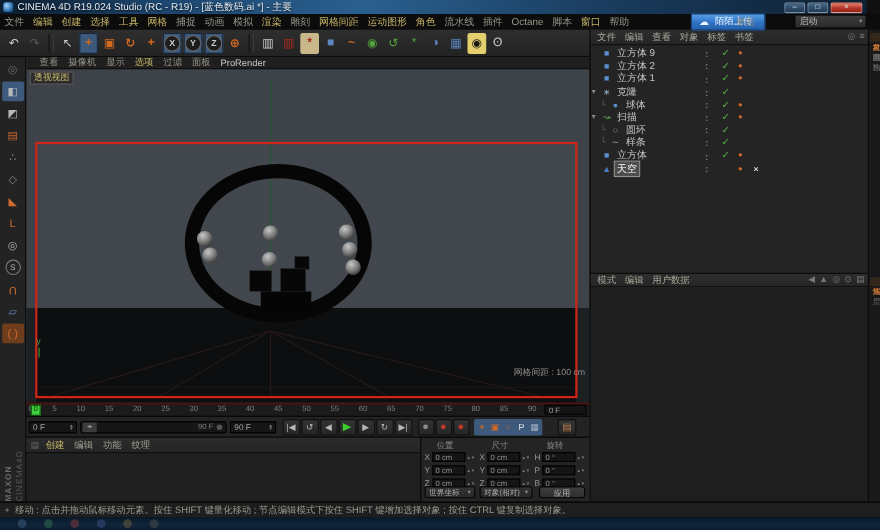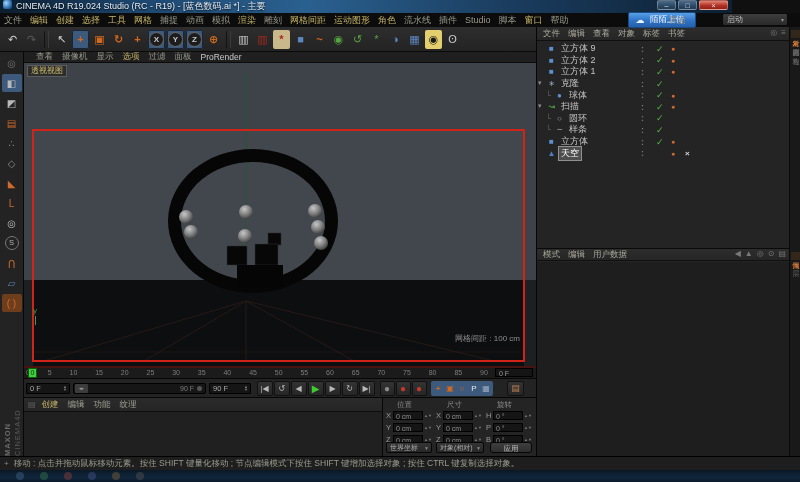--- a/index.html
+++ b/index.html
@@ -6,24 +6,24 @@
   body{
     width:800px;height:482px;position:relative;overflow:hidden;
     background:#101010;
     font-family:"Liberation Sans","DejaVu Sans",sans-serif;
     -webkit-font-smoothing:antialiased;
     user-select:none;
   }
   .abs{position:absolute}
 
   
-  #titlebar{left:0;top:0;width:732px;height:13px;
+  #titlebar{left:0;top:0;width:788px;height:13px;
     background:linear-gradient(90deg,#0d1f30,#1c4а74 0%,#16３a5c 0%);
     background:linear-gradient(90deg,#0c1d2e 0%,#1d466e 18%,#2a608f 42%,#1a3c5e 70%,#0d2033 100%);
-    border-bottom:1px solid #05090d;display:flex;}
+    border-bottom:1px solid #05090d;display:flex;align-items:center;}
   #app-icon{width:9px;height:9px;margin:0 4px 0 3px;border-radius:2px;
     background:radial-gradient(circle at 35% 35%,#9fd4ff,#2e6fae 60%,#123雷);
     background:radial-gradient(circle at 35% 35%,#9fd4ff,#2e6fae 60%,#12304e);}
   #title-text{font-size:9px;color:#e2ebf4;text-shadow:0 1px 2px #000;white-space:nowrap}
   .winbtn{height:10px;border-radius:2px;margin-left:2px;display:flex;align-items:center;justify-content:center;
     font-size:7px;color:#dfe8f0;border:1px solid rgba(255,255,255,.28);box-sizing:border-box}
   #btn-min,#btn-max{width:19px;background:linear-gradient(#4a6a88,#2c4а66 60%,#243a52);background:linear-gradient(#4a6a88,#2c4a66 60%,#243a52)}
   #btn-close{width:29px;background:linear-gradient(#e08573,#b53225 55%,#8f2218)}
   #winbtns{margin-left:auto;margin-right:4px;display:flex}
 
@@ -72,21 +72,21 @@
 
   
   #viewport{left:24px;top:52px;width:512px;height:314px;background:#33373c}
   #vp-menus{position:absolute;left:0;top:0;width:512px;height:11px;background:#1f1f1f;display:flex;align-items:center;
     padding-left:12px;box-sizing:border-box;border-bottom:1px solid #0c0c0c}
   .vmi{font-size:8.5px;color:#95958a;margin-right:9px;white-space:nowrap}
   .vmi.hl{color:#c4b368}.vmi.lt{color:#c8c8c8}
   #vp-canvas{position:absolute;left:0;top:11px;width:512px;height:303px}
   #vp-tab{position:absolute;left:3px;top:13px;background:#2d2d2d;border:1px solid #5c5c5c;color:#c9ba6a;
     font-size:8px;padding:0 3px;line-height:10px;z-index:3}
-  #grid-label{position:absolute;right:16px;top:281px;font-size:8px;color:#8e8e8e;z-index:3}
+  #grid-label{position:absolute;right:4px;top:281px;font-size:8px;color:#8e8e8e;z-index:3}
   #axis-gizmo{position:absolute;left:9px;top:255px;z-index:3;color:#3f9e3f;font-size:8px;line-height:8px}
   #axis-gizmo .stem{display:block;width:1px;height:9px;background:#3f9e3f;margin:1px auto 0 auto}
 
   
   #rightpanel{left:536px;top:27px;width:264px;height:429px;background:#242424;border-left:1px solid #060606;box-sizing:border-box}
   #om-menu{position:absolute;left:0;top:0;width:253px;height:14px;background:linear-gradient(#2d2d2d,#262626);
     border-bottom:1px solid #101010;display:flex;align-items:center;padding-left:6px;box-sizing:border-box}
   .ommi{font-size:8.5px;color:#a8a89c;margin-right:8px}
   #om-icons{position:absolute;right:14px;top:1px;display:flex;gap:4px}
   .omic{font-size:8px;color:#787878}
@@ -210,21 +210,21 @@
     <span class="mitem">捕捉</span>
     <span class="mitem">动画</span>
     <span class="mitem">模拟</span>
     <span class="mitem hl">渲染</span>
     <span class="mitem">雕刻</span>
     <span class="mitem hl">网格间距</span>
     <span class="mitem hl">运动图形</span>
     <span class="mitem hl">角色</span>
     <span class="mitem">流水线</span>
     <span class="mitem">插件</span>
-    <span class="mitem">Studio</span>
+    <span class="mitem">Octane</span>
     <span class="mitem">脚本</span>
     <span class="mitem hl">窗口</span>
     <span class="mitem">帮助</span>
   </div>
 
 <div id="upload-btn" class="abs">
   <span id="upload-icon">☁</span>
   <span id="upload-label">陌陌上传</span>
 </div>
 <span id="iface-label" class="abs">界面</span>

